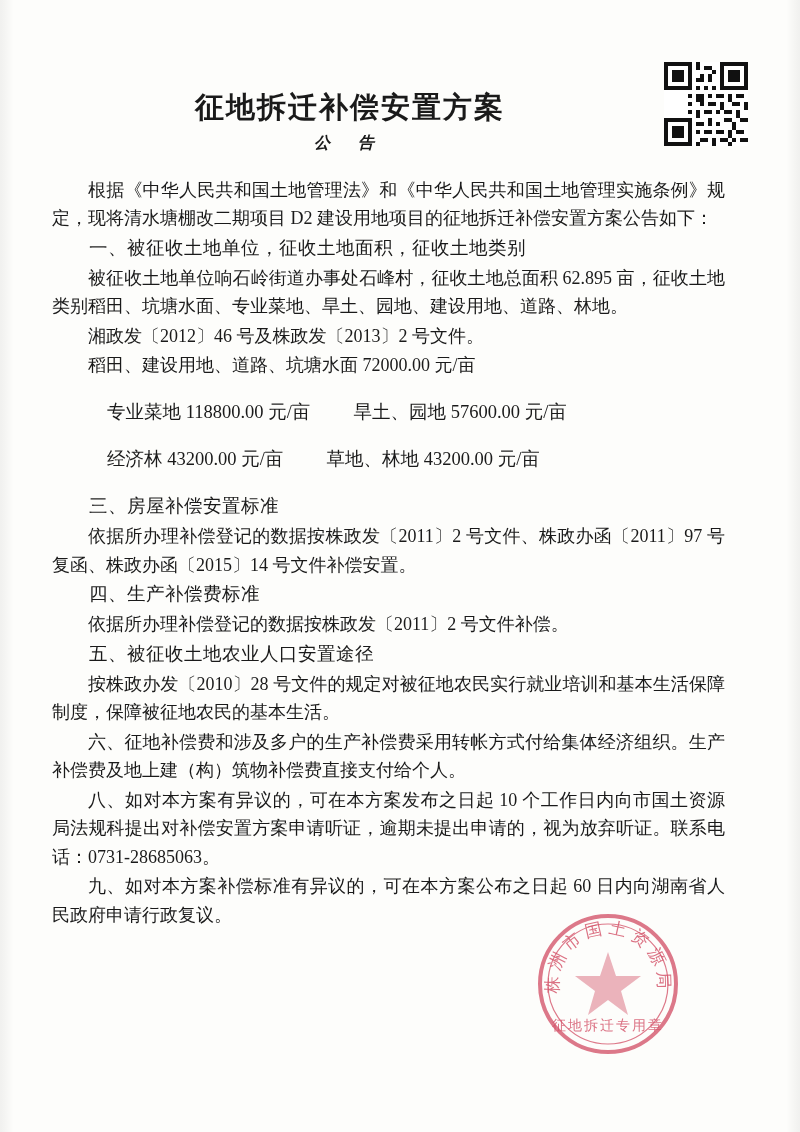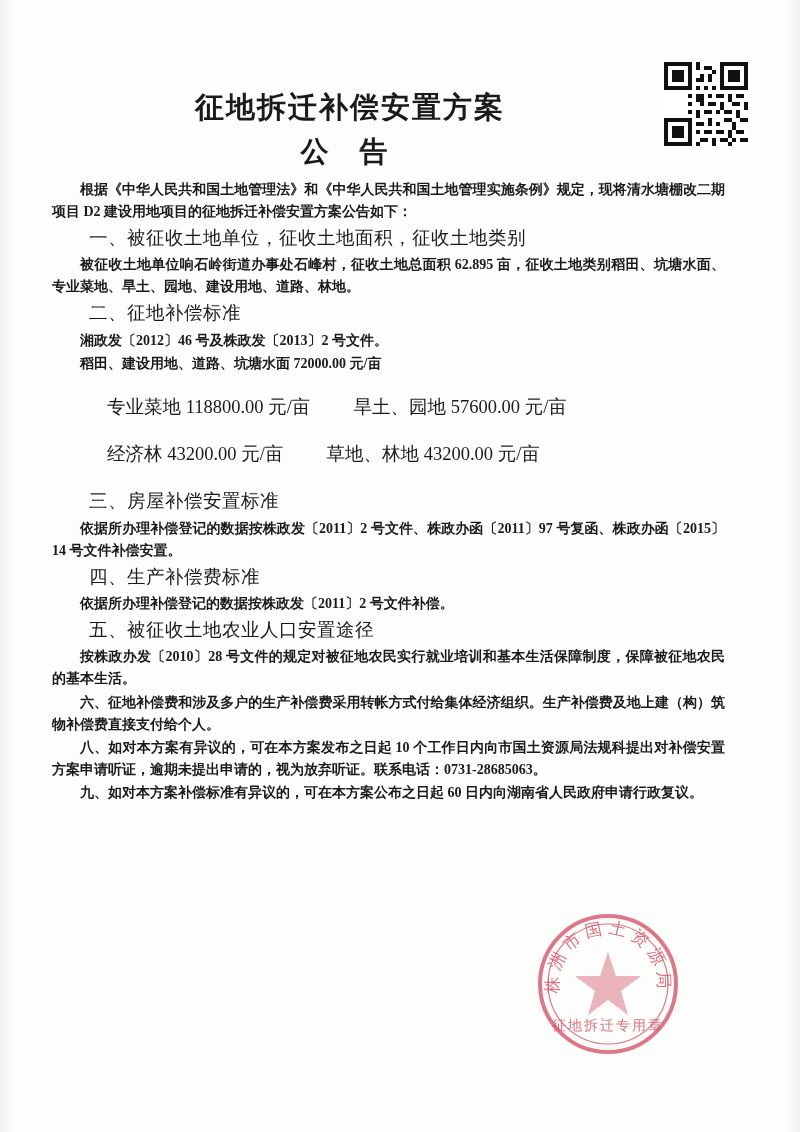--- a/index.html
+++ b/index.html
@@ -53,35 +53,35 @@
     font-size: 29px;
     font-weight: bold;
     letter-spacing: 2px;
     margin: 18px 0 0 0;
     padding-left: 10px;
     padding-right: 90px;
     line-height: 1.2;
   }
   .doc-subtitle {
     text-align: center;
-    font-size: 28px;
+    font-size: 16px;
     font-weight: bold;
     letter-spacing: 12px;
-    margin: 8px 0 8px 0;
+    margin: 8px 0 22px 0;
     padding-left: 10px;
     padding-right: 90px;
+    font-style: italic;
   }
   p.body-text {
-    font-size: 14px;
+    font-size: 18px;
     line-height: 1.58;
     margin: 0 3px 1px 0;
     text-align: justify;
     text-justify: inter-ideograph;
     text-indent: 2em;
-    font-weight: bold;
   }
   .section-head {
     font-size: 18.5px;
     font-weight: normal;
     line-height: 1.58;
     margin: 1px 0 1px 0;
     text-indent: 2em;
     letter-spacing: 0.5px;
   }
   .two-col-line {
@@ -188,21 +188,20 @@
   <div class="content">
 
     <h1 class="doc-title">征地拆迁补偿安置方案</h1>
     <h2 class="doc-subtitle">公  告</h2>
 
     <p class="body-text">根据《中华人民共和国土地管理法》和《中华人民共和国土地管理实施条例》规定，现将清水塘棚改二期项目 D2 建设用地项目的征地拆迁补偿安置方案公告如下：</p>
 
     <p class="section-head">一、被征收土地单位，征收土地面积，征收土地类别</p>
     <p class="body-text">被征收土地单位响石岭街道办事处石峰村，征收土地总面积 62.895 亩，征收土地类别稻田、坑塘水面、专业菜地、旱土、园地、建设用地、道路、林地。</p>
 
-    <p class="section-head">二、征地补偿标准</p>
     <p class="body-text">湘政发〔2012〕46 号及株政发〔2013〕2 号文件。</p>
     <p class="body-text">稻田、建设用地、道路、坑塘水面 72000.00 元/亩</p>
     <p class="two-col-line">
       <span>专业菜地 118800.00 元/亩</span>
       <span class="gap"></span>
       <span>旱土、园地 57600.00 元/亩</span>
     </p>
     <p class="two-col-line">
       <span>经济林 43200.00 元/亩</span>
       <span class="gap"></span>

